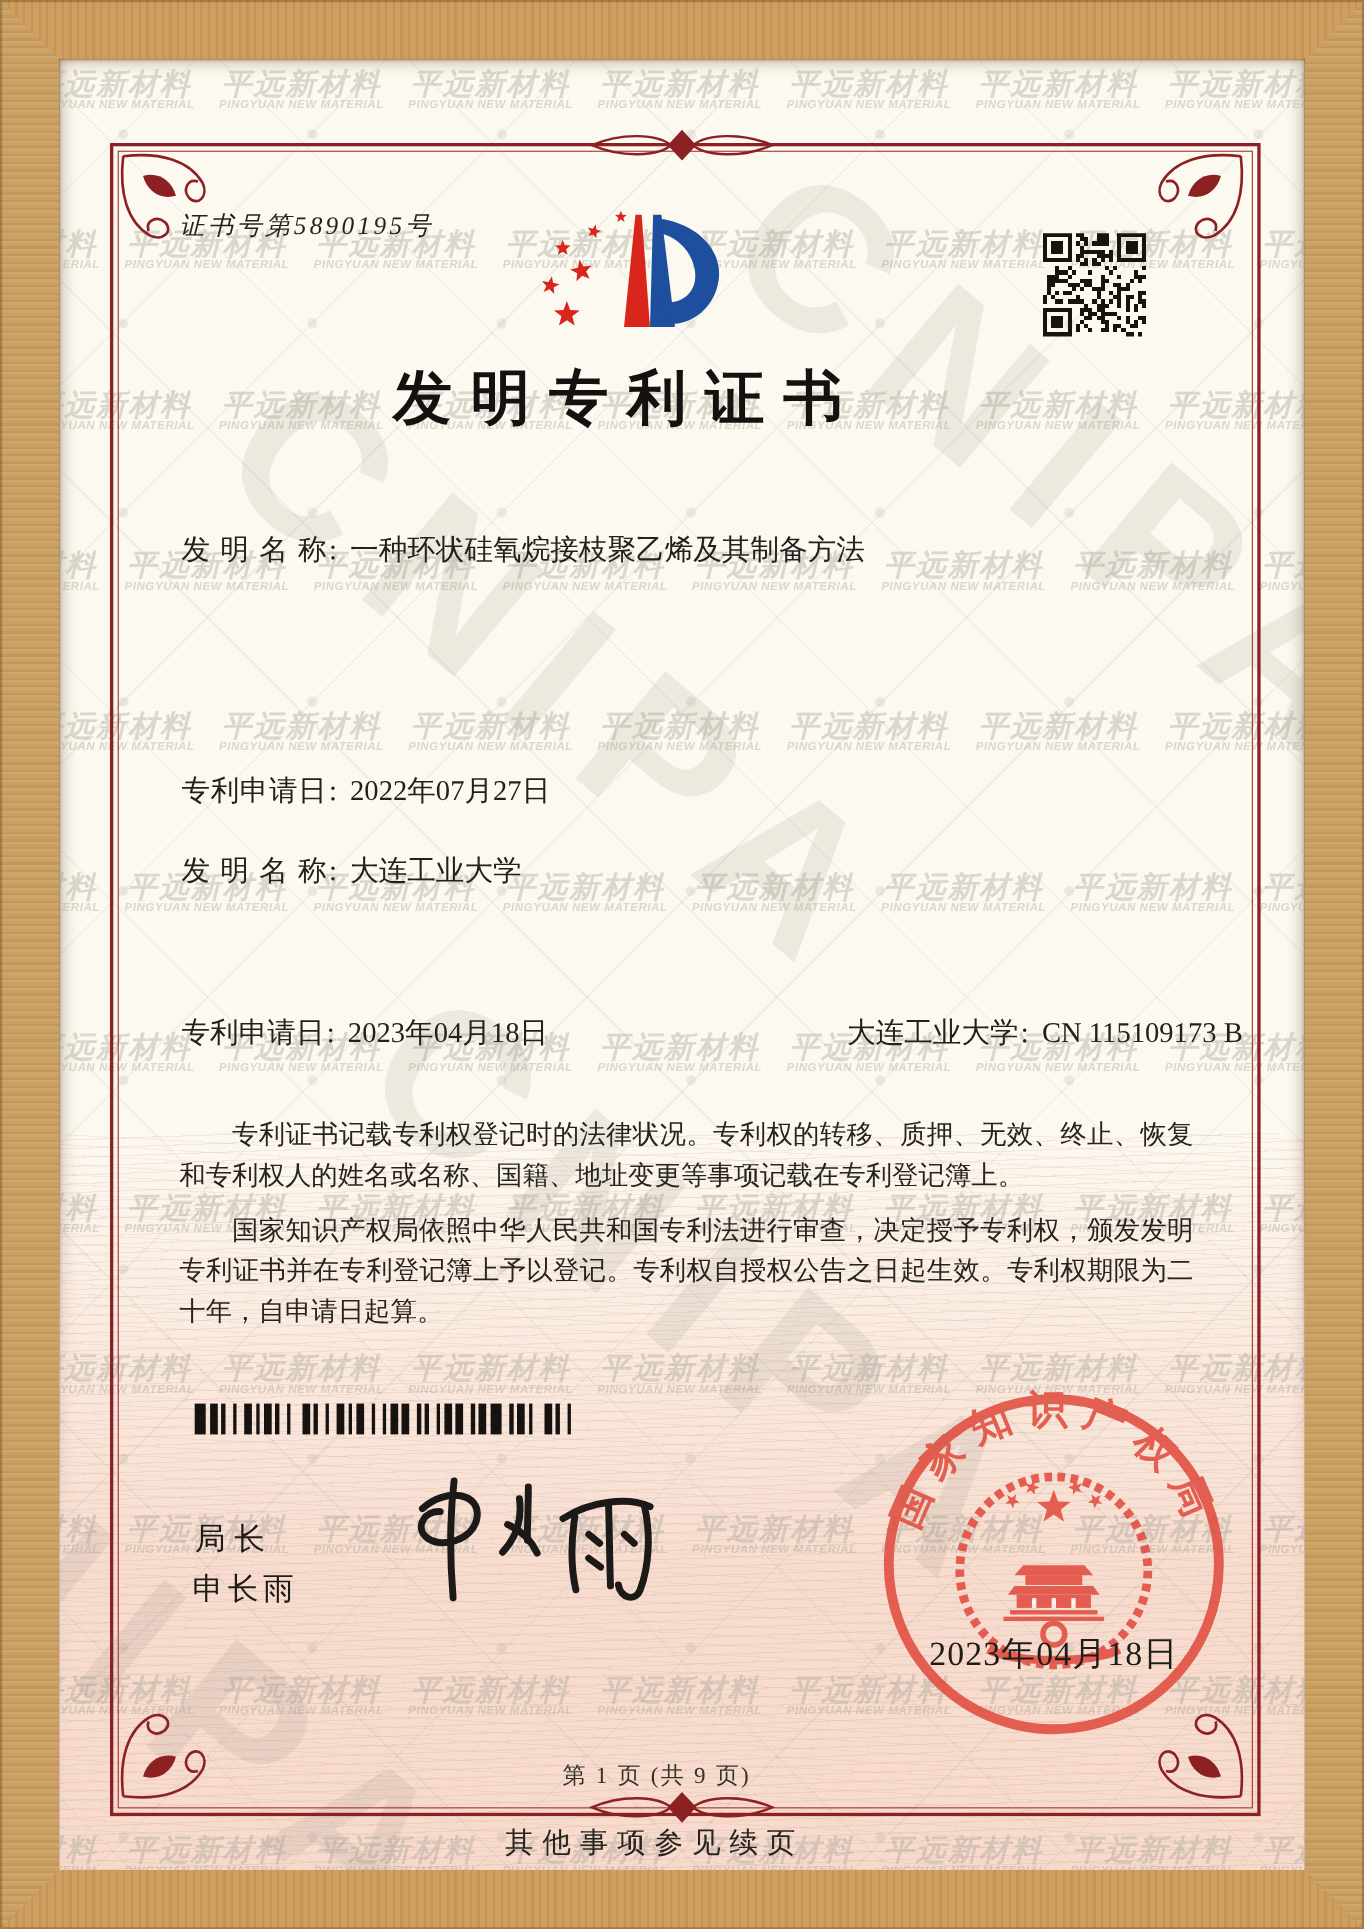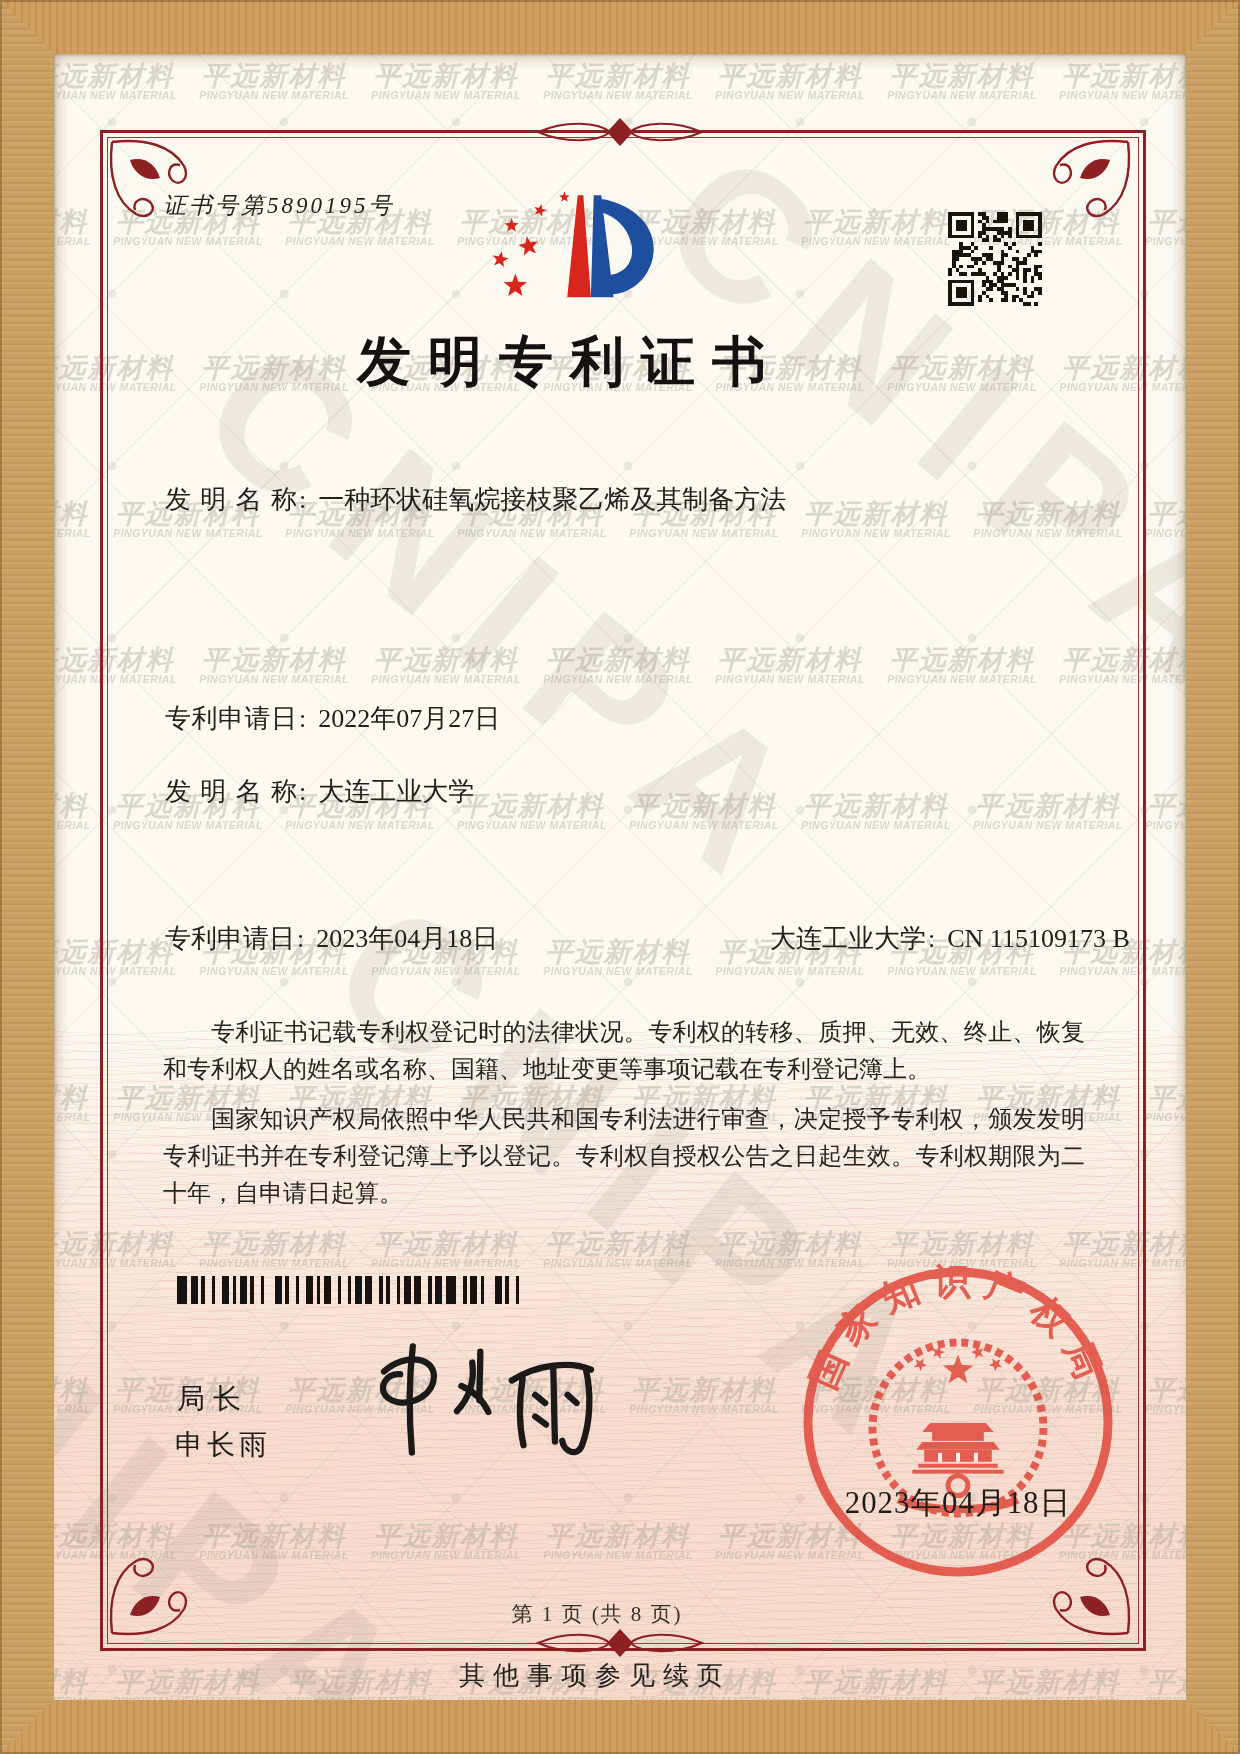--- a/index.html
+++ b/index.html
@@ -894,17 +894,17 @@
             <rect x="176" y="191" width="4" height="9" fill="#fcf9f0" stroke="none"></rect>
             <rect x="120" y="202" width="80" height="4" stroke="none"></rect>
             <rect x="114" y="208" width="92" height="4" stroke="none"></rect>
             <circle cx="160" cy="224" r="10" fill="none" stroke-width="5"></circle>
             <path d="M100,238 C124,251 196,251 220,238" fill="none" stroke-width="8"></path>
           </g>
         </g>
         <text x="160" y="252" text-anchor="middle" font-size="31" fill="#141210" letter-spacing="1" font-family="'Liberation Serif',serif">2023年04月18日</text>
       </svg>
 
-      <div class="page-note">第 1 页 (共 8 页)</div>
+      <div class="page-note">第 1 页 (共 9 页)</div>
       <div class="cont-note">其他事项参见续页</div>
     </div>
   </div>
 </div>
 
 </body></html>

